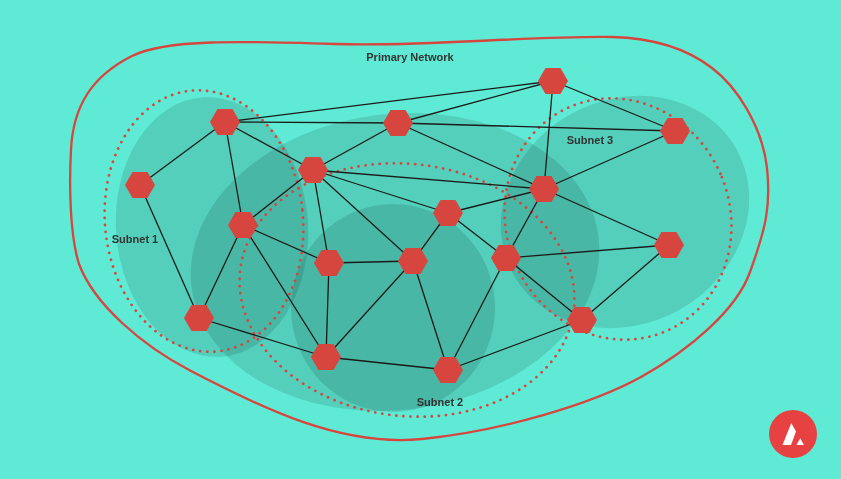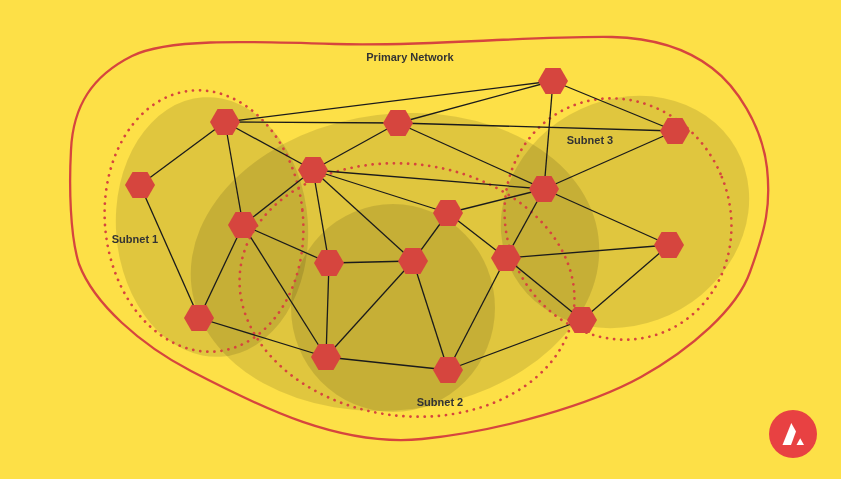--- a/index.html
+++ b/index.html
@@ -1,20 +1,20 @@
 <!DOCTYPE html>
 <html><head>
 <meta charset="utf-8">
 <style>
   html, body { margin: 0; padding: 0; background: #ffffff; }
   .stage {
     position: relative;
     width: 841px;
     height: 479px;
-    background: #fde047;
+    background: #5eead4;
     overflow: hidden;
     font-family: "Liberation Sans", sans-serif;
   }
   svg text {
     font-family: "Liberation Sans", sans-serif;
     font-size: 11px;
     font-weight: bold;
   }
 </style>
 </head>

